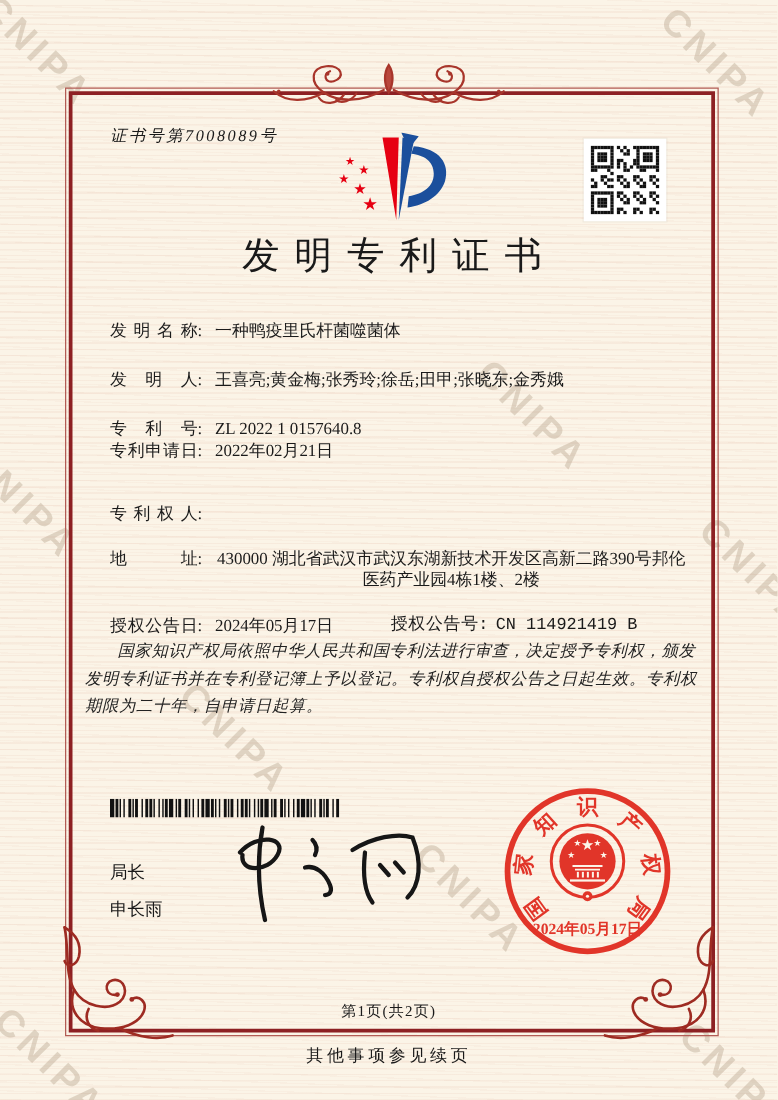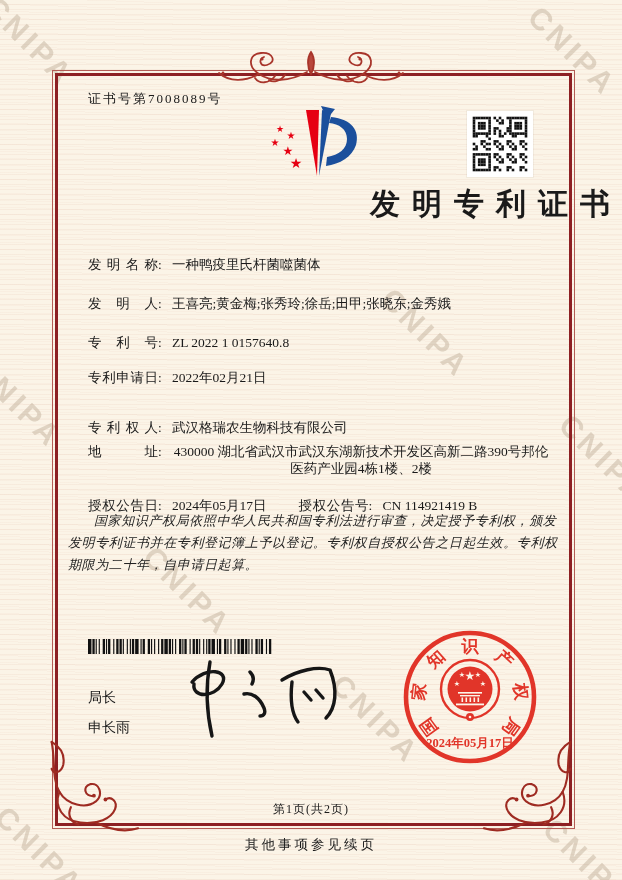--- a/index.html
+++ b/index.html
@@ -30,40 +30,40 @@
     border:1px solid #b35c55;
   }
   .frame-inner{
     position:absolute;inset:2px;border:3px solid #8d2023;
   }
   .ornament-top{position:absolute;left:215px;top:45px;width:192px;height:44px;}
   .flourish{position:absolute;width:96px;height:96px;}
   .flourish.bl{left:44px;top:740px;}
   .flourish.br{left:482px;top:740px;transform:scaleX(-1);}
   .cert-number{
-    position:absolute;left:88px;top:90px;font-size:13px;letter-spacing:2px;
+    position:absolute;left:88px;top:100px;font-size:13px;letter-spacing:2px;font-style:italic;
   }
   .logo{position:absolute;left:256px;top:106px;width:112px;height:76px;}
   .qr{position:absolute;left:467px;top:111px;width:66px;height:66px;background:#fff;
       box-shadow:0 0 0 1px rgba(0,0,0,0.04);}
   .title{
-    position:absolute;left:0;top:184px;width:100%;text-align:right;
-    font-size:30px;font-weight:bold;letter-spacing:12px;padding-left:17px;box-sizing:border-box;
+    position:absolute;left:0;top:184px;width:100%;text-align:center;
+    font-size:30px;font-weight:normal;letter-spacing:12px;padding-left:17px;box-sizing:border-box;
   }
   .fields{position:absolute;left:88px;top:256px;width:474px;font-size:13.5px;}
   .row{display:flex;line-height:18px;}
-  .g21{margin-bottom:21px}.g17{margin-bottom:17px}.g19{margin-bottom:32px}.g18{margin-bottom:6px}.g5{margin-bottom:20px}
+  .g21{margin-bottom:21px}.g17{}.g19{margin-bottom:32px}.g18{margin-bottom:18px}.g5{margin-bottom:20px}
   .lab{
     display:inline-block;width:70px;flex:0 0 70px;
     text-align:justify;text-align-last:justify;
   }
   .colon{flex:0 0 14px;}
   .val{flex:1;}
   .addr-val{max-width:378px;line-height:17px;text-align:center;}
-  .pair2{margin-left:32px;display:flex;}
+  .pair2{margin-left:46px;display:flex;font-family:Liberation Mono, monospace;}
   .paragraphs{
     position:absolute;left:68px;top:510px;width:490px;
     font-size:13px;line-height:22px;font-style:italic;letter-spacing:0.6px;color:#222;
   }
   .paragraphs p{margin:0;text-indent:2em;}
   .barcode{position:absolute;left:88px;top:639px;width:186px;height:15px;}
   .signer-title{position:absolute;left:88px;top:689px;font-size:14px;
     font-family:Liberation Sans, sans-serif;}
   .signer-name{position:absolute;left:88px;top:719px;font-size:14px;
     font-family:Liberation Serif, serif;}
@@ -372,21 +372,20 @@
     <span class="val">ZL 2022 1 0157640.8</span>
   </div>
   <div class="row g19">
     <span class="lab">专利申请日</span>
       <span class="colon">:</span>
     <span class="val">2022年02月21日</span>
   </div>
   <div class="row g18">
     <span class="lab">专利权人</span>
       <span class="colon">:</span>
-    <span class="val">武汉格瑞农生物科技有限公司</span>
   </div>
   <div class="row g5">
     <span class="lab">地址</span>
       <span class="colon">:</span>
     <span class="val addr-val">430000 湖北省武汉市武汉东湖新技术开发区高新二路390号邦伦医药产业园4栋1楼、2楼</span>
   </div>
   <div class="row">
     <span class="lab">授权公告日</span>
       <span class="colon">:</span>
     <span>2024年05月17日</span>

